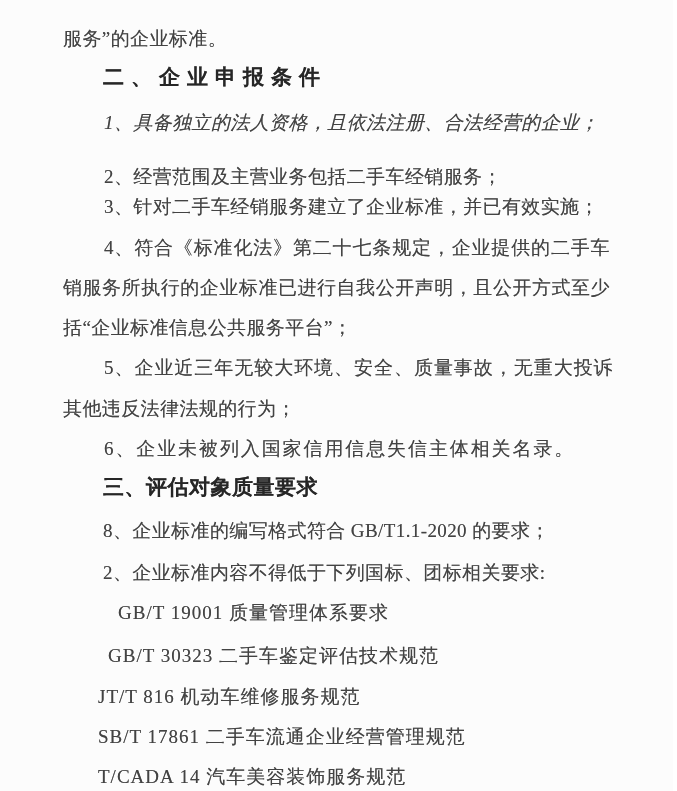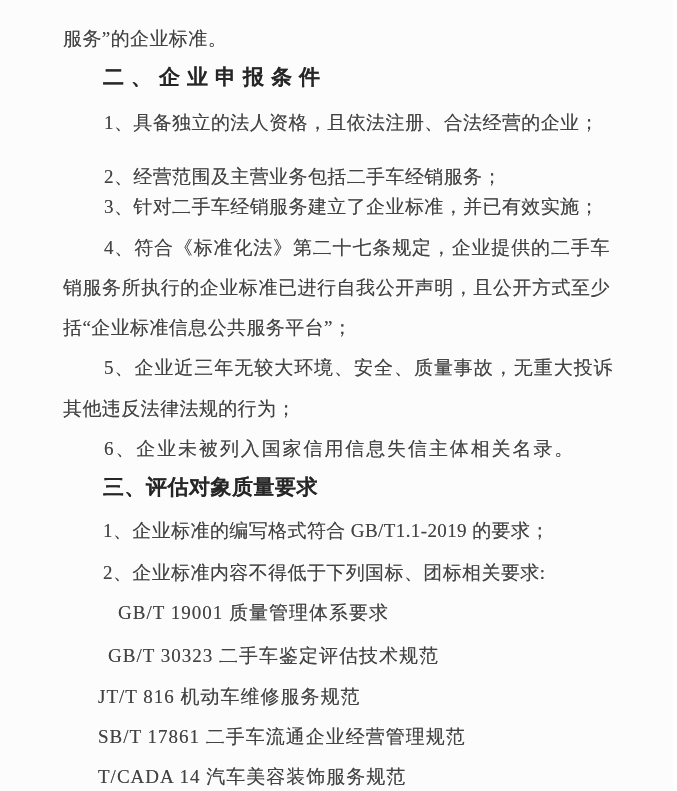--- a/index.html
+++ b/index.html
@@ -42,41 +42,41 @@
 </style>
 </head>
 <body>
 
 <div class="page">
 
   <div class="line" style="left:63px; top:27px;">服务”的企业标准。</div>
 
   <div class="line heading" style="left:103px; top:65px; letter-spacing:7px;">二、企业申报条件</div>
 
-  <div class="line" style="left:104px; top:111px;">1、具备独立的法人资格，且依法注册、合法经营的企业；</div>
+  <div class="line" style="left:104px; top:111px;font-style:italic;">1、具备独立的法人资格，且依法注册、合法经营的企业；</div>
 
   <div class="line" style="left:104px; top:153px;margin-top:12px;">2、经营范围及主营业务包括二手车经销服务；</div>
 
   <div class="line" style="left:104px; top:195px;">3、针对二手车经销服务建立了企业标准，并已有效实施；</div>
 
   <div class="line fill" style="left:104px; top:236px; width:506px;">4、符合《标准化法》第二十七条规定，企业提供的二手车经</div>
 
   <div class="line fill" style="left:63px; top:276px; width:547px;">销服务所执行的企业标准已进行自我公开声明，且公开方式至少包</div>
 
   <div class="line" style="left:63px; top:316px;">括“企业标准信息公共服务平台”；</div>
 
   <div class="line fill" style="left:104px; top:356px; width:509px;">5、企业近三年无较大环境、安全、质量事故，无重大投诉和</div>
 
   <div class="line" style="left:63px; top:397px;">其他违反法律法规的行为；</div>
 
   <div class="line wide-sp" style="left:104px; top:437px;">6、企业未被列入国家信用信息失信主体相关名录。</div>
 
   <div class="line heading" style="left:103px; top:475px; letter-spacing:0.5px;">三、评估对象质量要求</div>
 
-  <div class="line" style="left:103px; top:519px;">1、企业标准的编写格式符合 GB/T1.1-2019 的要求；</div>
+  <div class="line" style="left:103px; top:519px;">8、企业标准的编写格式符合 GB/T1.1-2020 的要求；</div>
 
   <div class="line" style="left:103px; top:561px;">2、企业标准内容不得低于下列国标、团标相关要求:</div>
 
   <div class="line std" style="left:106px; top:601px;margin-left:12px;">GB/T 19001 质量管理体系要求</div>
 
   <div class="line std" style="left:108px; top:644px;text-align:center;">GB/T 30323 二手车鉴定评估技术规范</div>
 
   <div class="line std" style="left:98px; top:685px;">JT/T 816  机动车维修服务规范</div>
 
   <div class="line std" style="left:98px; top:725px;">SB/T 17861 二手车流通企业经营管理规范</div>

